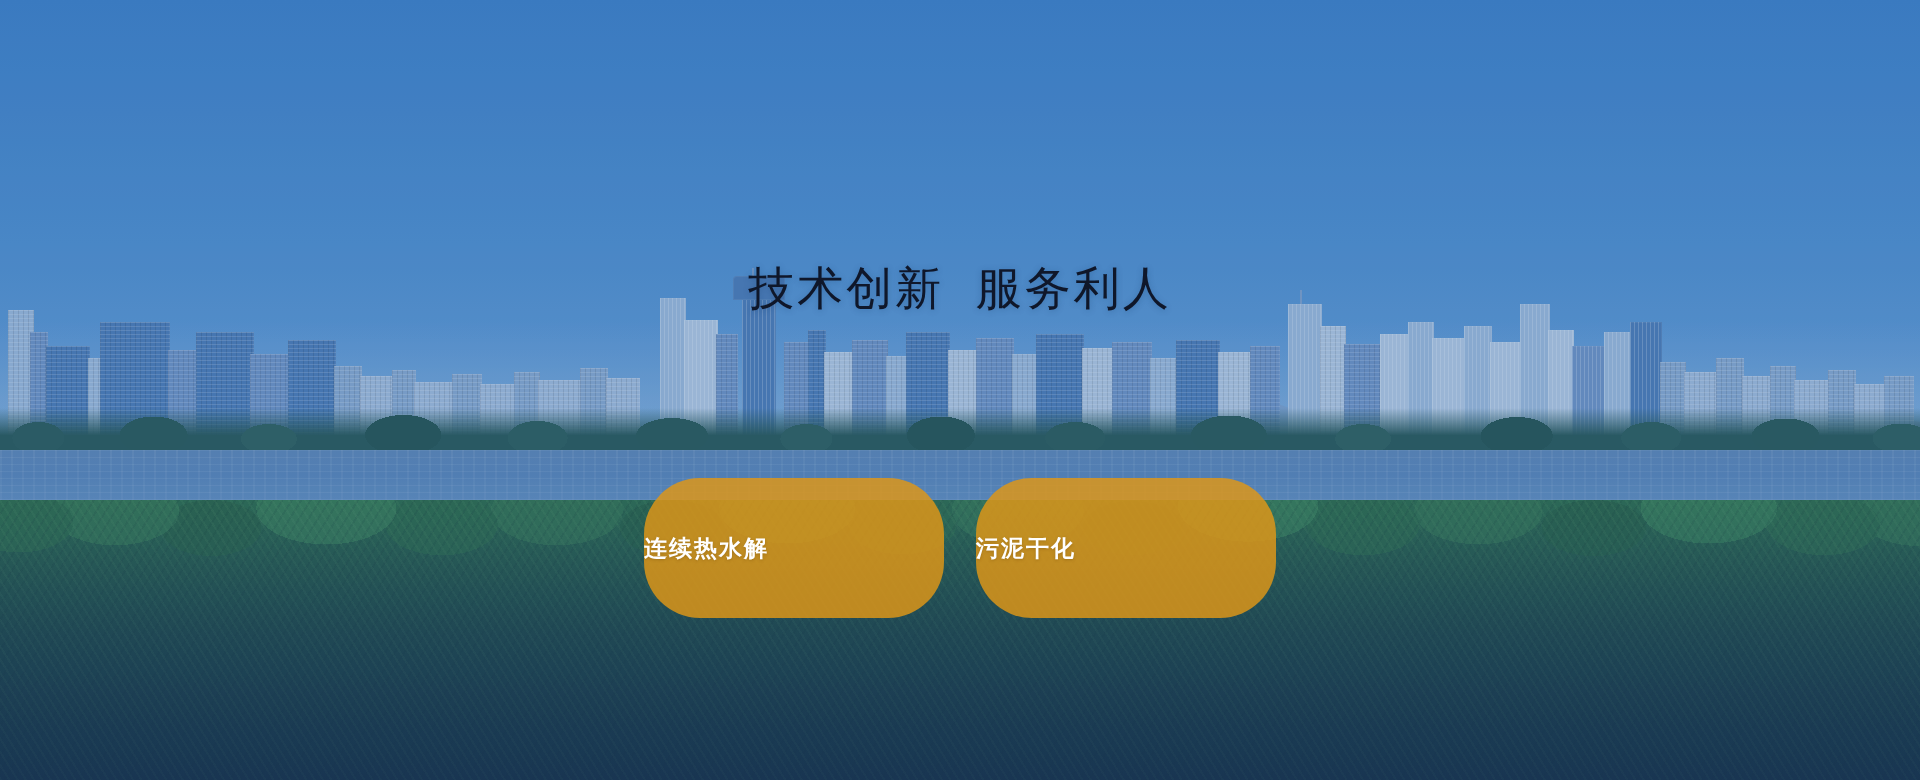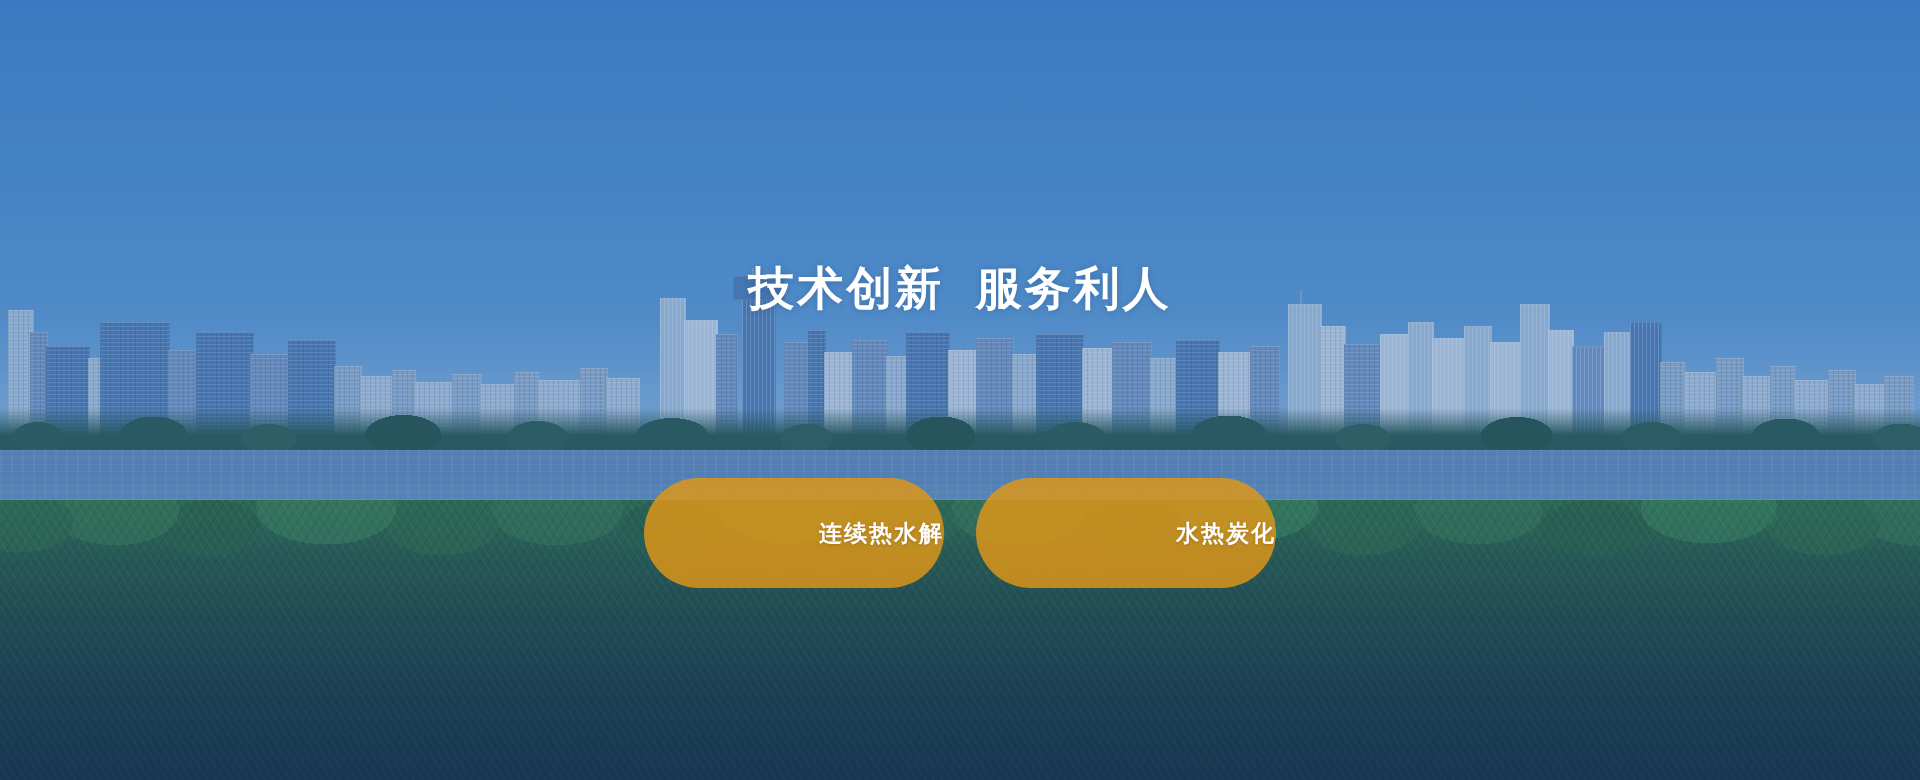--- a/index.html
+++ b/index.html
@@ -222,23 +222,23 @@
     display: flex;
     flex-direction: column;
     align-items: center;
   }
   .hero-title {
     margin: 0;
     position: absolute;
     top: 262px;
     left: 0; right: 0;
     text-align: center;
-    color: #ffffff;
+    color: #0f172a;
     font-size: 46px;
-    font-weight: bold;
+    font-weight: normal;
     letter-spacing: 3px;
     line-height: 1.15;
     text-shadow: 0 1px 6px rgba(20,60,110,0.30);
     white-space: pre;
   }
   .hero-subtitle {
     margin: 0;
     position: absolute;
     top: 342px;
     left: 0; right: 0;
@@ -255,26 +255,26 @@
   .pill-row {
     position: absolute;
     top: 478px;
     left: 0; right: 0;
     display: flex;
     justify-content: center;
     gap: 32px;
   }
   .pill {
     width: 300px;
-    height: 110px;
+    height: 140px;
     border-radius: 56px;
     background: rgba(222,150,24,0.84);
     display: flex;
     align-items: center;
-    justify-content: flex-end;
+    justify-content: flex-start;
     cursor: pointer;
     box-sizing: border-box;
     border: none;
     padding: 0;
   }
   .pill-label {
     color: #ffffff;
     font-size: 23px;
     font-weight: bold;
     letter-spacing: 2px;
@@ -386,19 +386,19 @@
     <h1 class="hero-title">技术创新  服务利人</h1>
 
 
     <div class="pill-row">
 
       <button class="pill">
         <span class="pill-label">连续热水解</span>
       </button>
 
       <button class="pill">
-        <span class="pill-label">水热炭化</span>
+        <span class="pill-label">污泥干化</span>
       </button>
 
 
     </div>
   </div>
 </div>
 
 </body></html>

